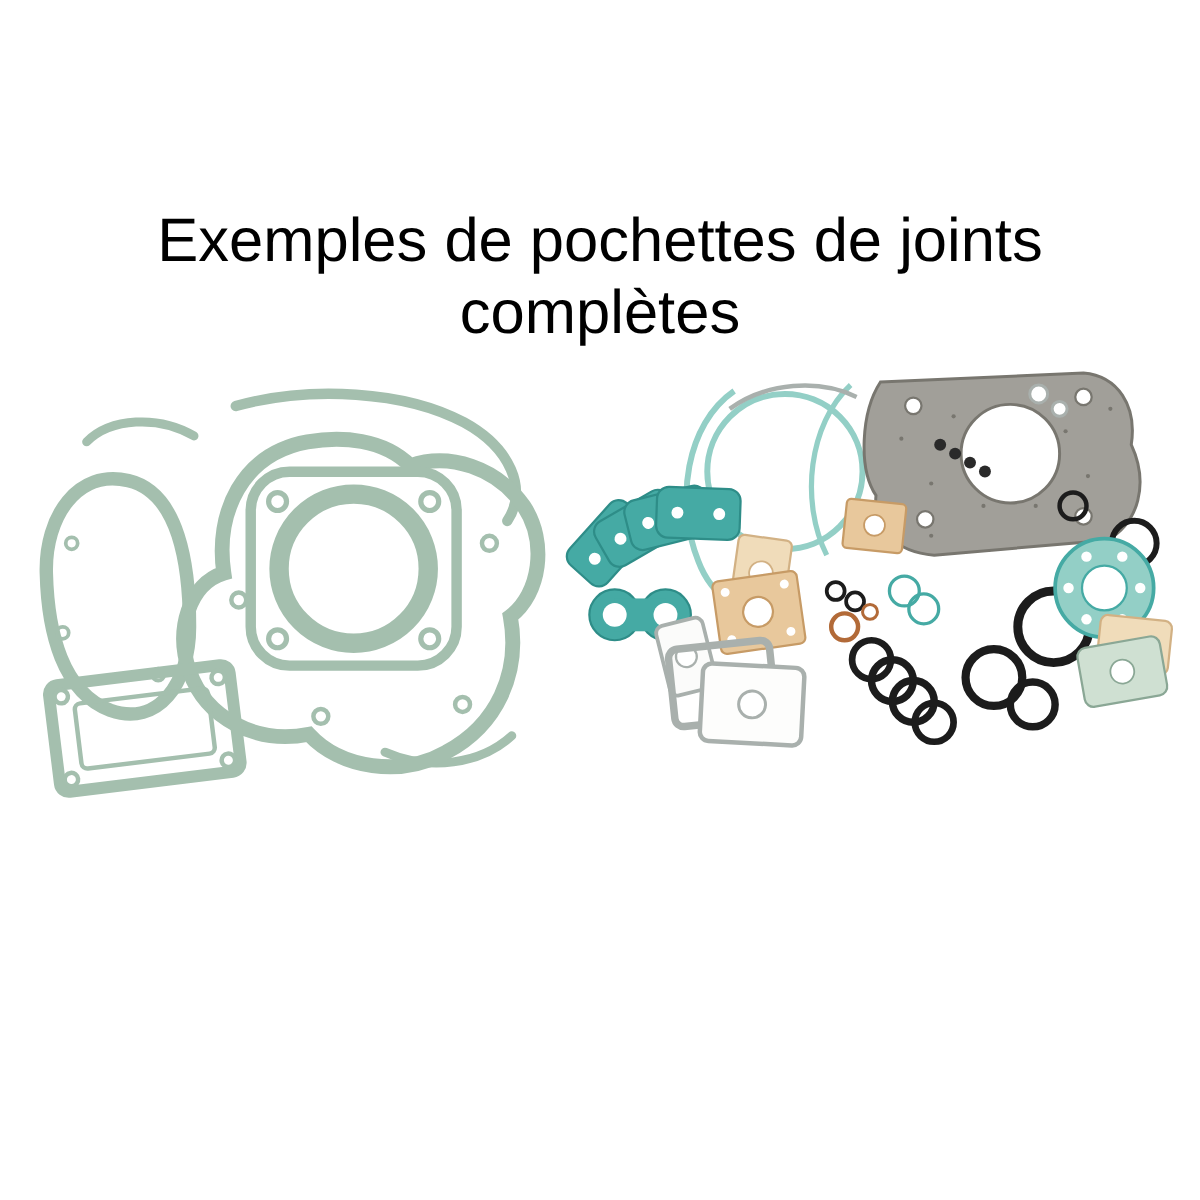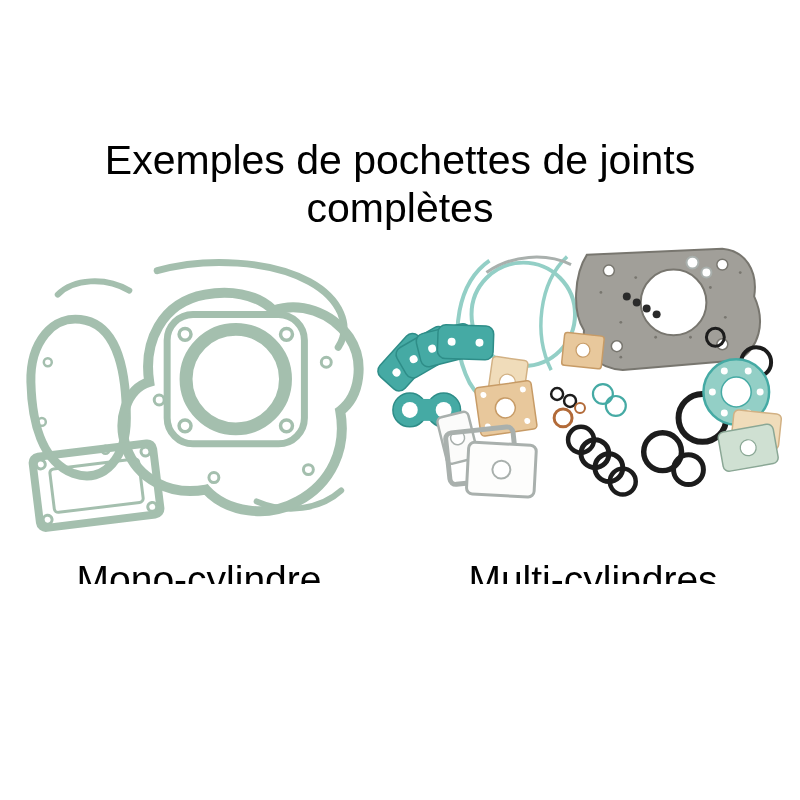--- a/index.html
+++ b/index.html
@@ -217,16 +217,14 @@
       <g transform="rotate(6 386 188)">
         <rect x="362" y="170" width="48" height="36" rx="5" fill="var(--tan_light)" stroke="#d2b184" stroke-width="1.5"></rect>
       </g>
       <g transform="rotate(-10 378 206)">
         <rect x="350" y="186" width="56" height="40" rx="6" fill="#cfe0d2" stroke="var(--sage_dark)" stroke-width="1.5"></rect>
         <circle cx="378" cy="206" r="8" fill="#fff" stroke="var(--sage_dark)" stroke-width="1.2"></circle>
       </g>
     </g>
   </svg>
 
-  <p class="caption caption-mono">Mono-cylindre</p>
-  <p class="caption caption-multi">Multi-cylindres</p>
 
 </div>
 
 </body></html>

